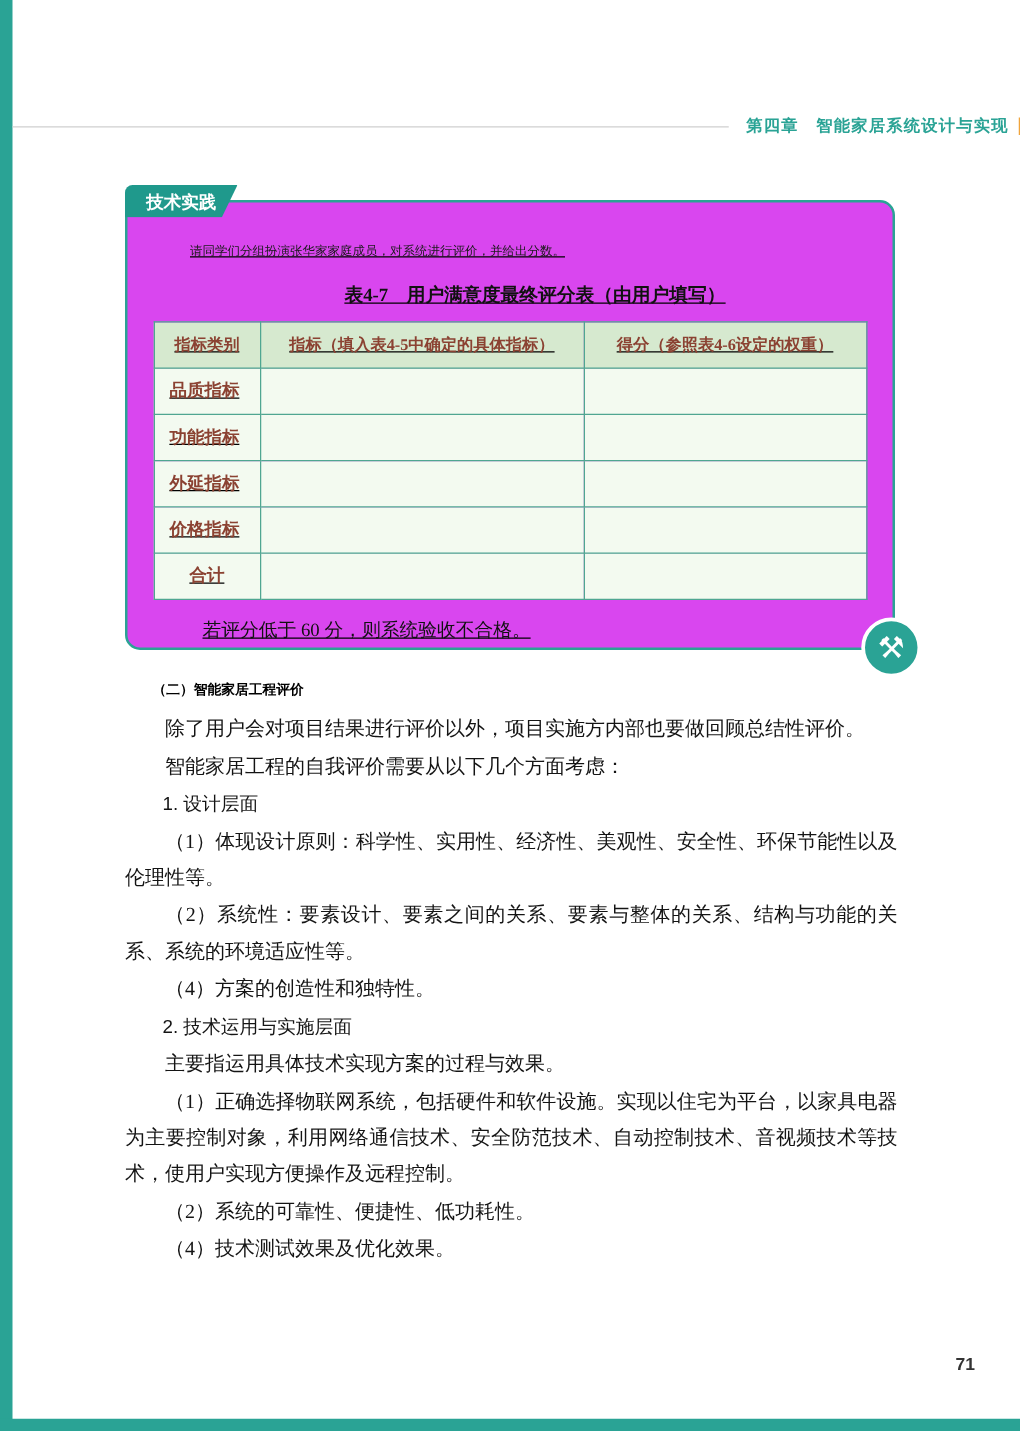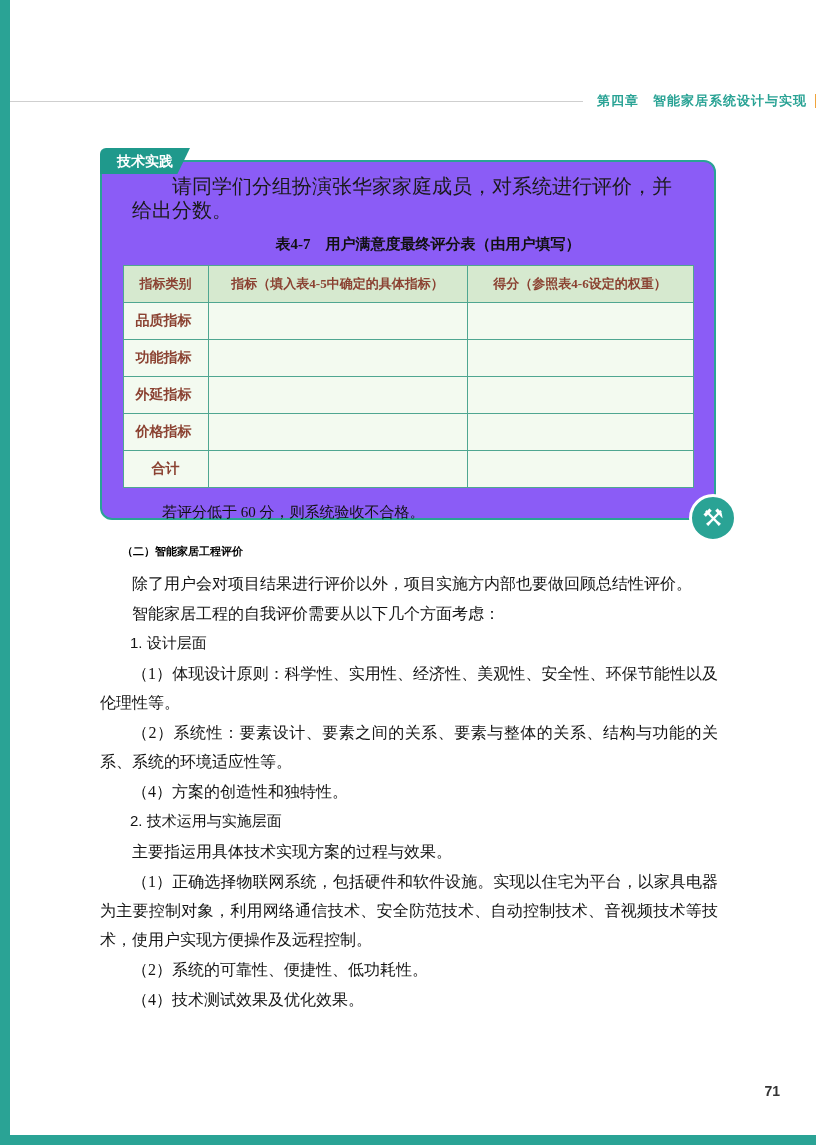--- a/index.html
+++ b/index.html
@@ -17,31 +17,31 @@
   .header-rule { flex:1; height:0; border-top:1.5px solid #cfcfcf; }
   .chapter-title {
     margin-left:14px; color:#2aa395; font-weight:bold; font-size:13px;
     font-family:"Liberation Sans", sans-serif; letter-spacing:1px; white-space:nowrap;
   }
   .header-accent { width:5px; height:14px; background:#f0a43c; margin-left:8px; }
 
   
   .practice-box {
     position:absolute; left:100px; top:160px; width:616px; height:360px;
-    border:2px solid #2aa395; border-radius:12px; background:#8b5cf6;
+    border:2px solid #2aa395; border-radius:12px; background:#d946ef;text-decoration:underline;
   }
   .practice-badge {
     position:absolute; left:-2px; top:-14px; width:90px; height:26px;
     background:#1f998c; color:#ffffff; font-family:"Liberation Sans", sans-serif;
     font-weight:bold; font-size:14px; line-height:26px; text-align:center;
     clip-path:polygon(0 0, 100% 0, 86% 100%, 0 100%);
     border-top-left-radius:6px;
   }
   .practice-intro {
-    padding:12px 30px 0 30px; text-indent:2em; font-size:20px; line-height:24px; color:#1a1a1a;
+    padding:28px 30px 0 30px; text-indent:2em; font-size:10px; line-height:24px; color:#1a1a1a;
   }
   .table-title {
     margin-top:13px; text-align:center; font-weight:bold; font-size:15px; color:#111111;padding-left:40px;
   }
   table.score-table {
     margin:11px auto 0 auto; width:570px; border-collapse:collapse; table-layout:fixed;
   }
   .score-table th, .score-table td { border:1.5px solid #4fa691; }
   .score-table th {
     height:37px; background:#d6e9cf; color:#8b4232; font-size:13px;

